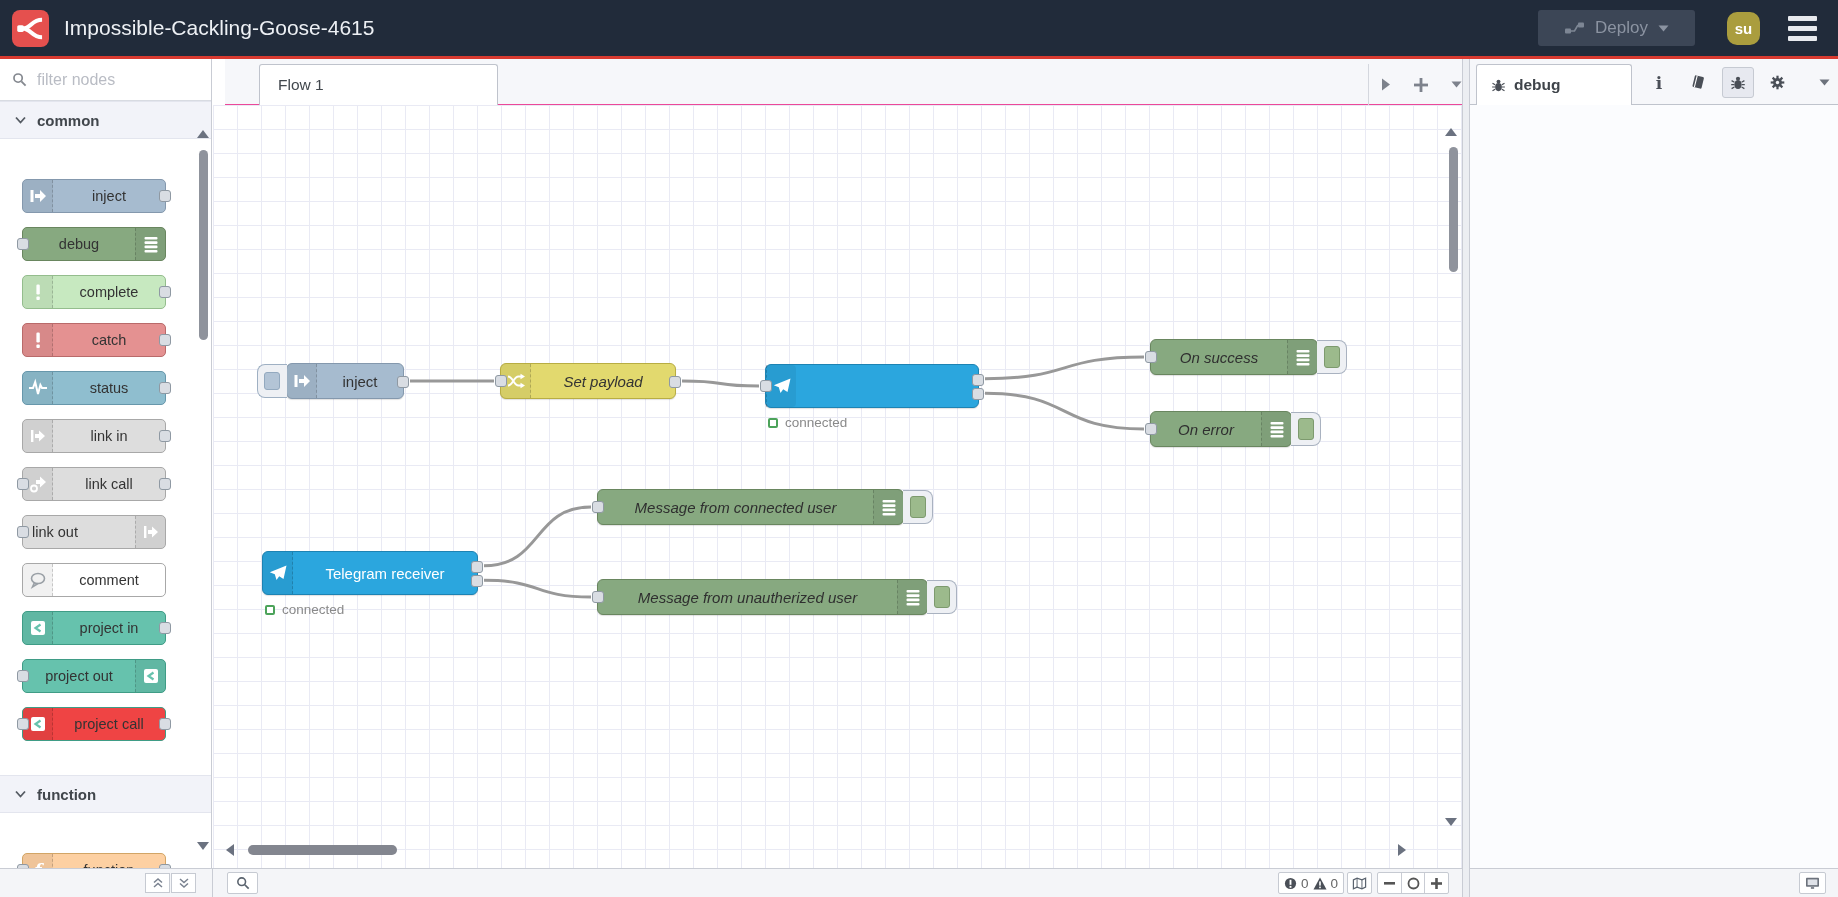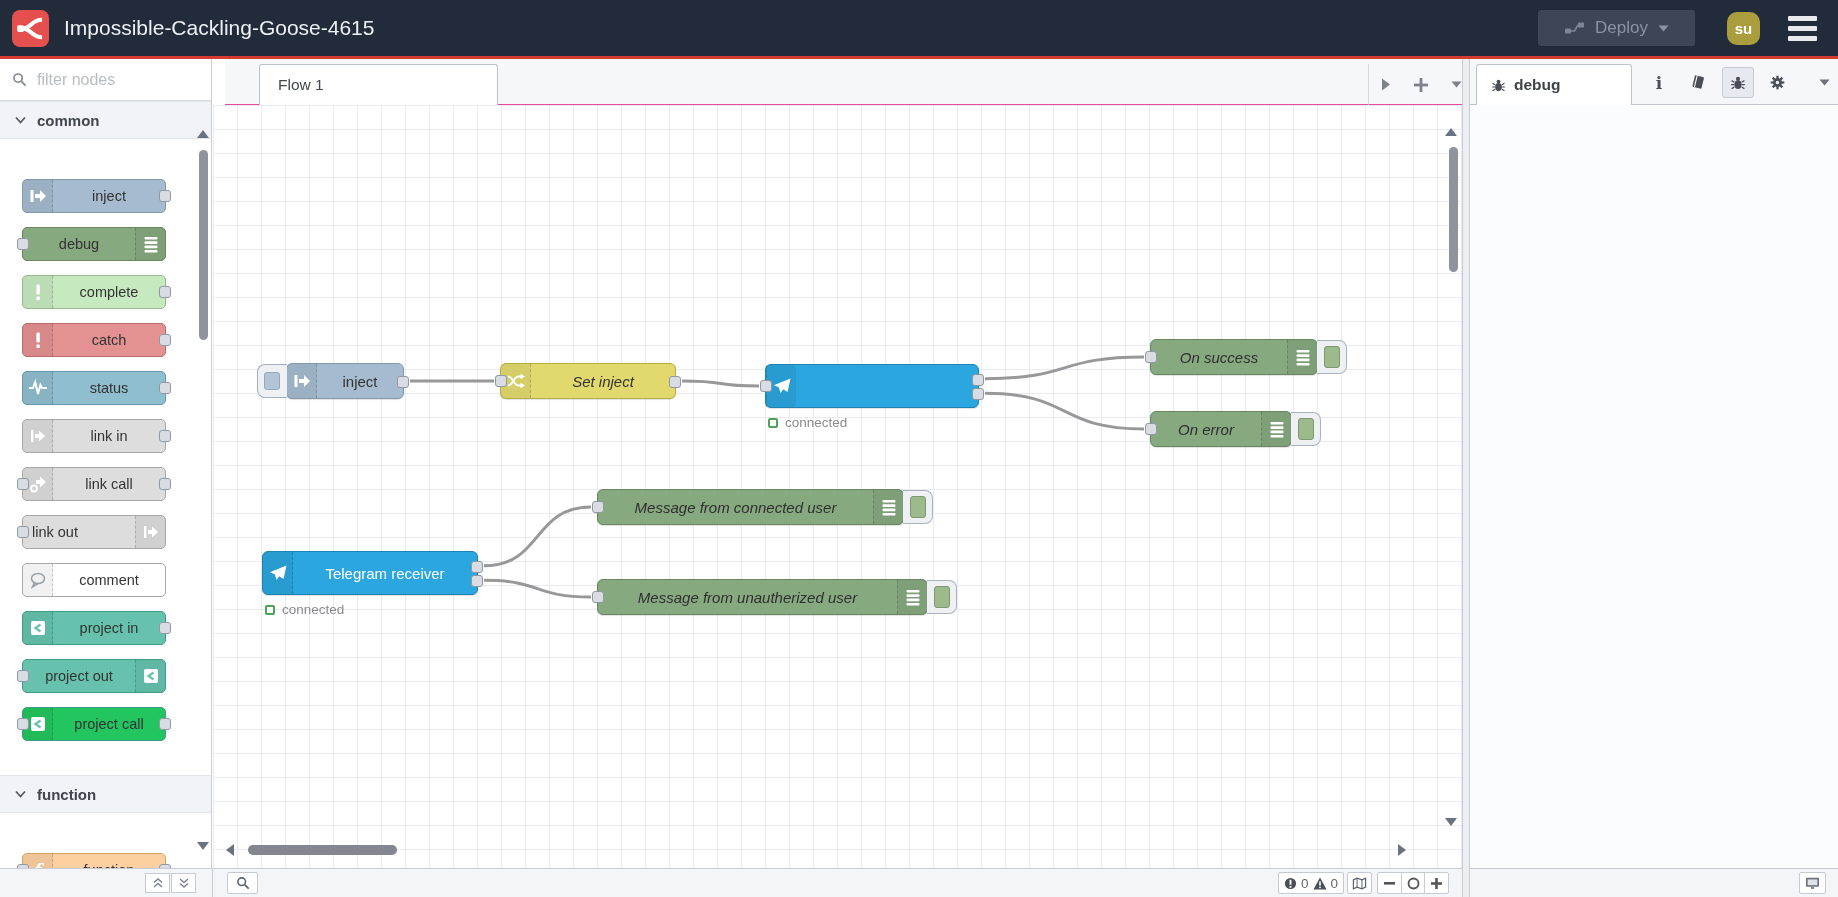--- a/index.html
+++ b/index.html
@@ -259,21 +259,21 @@
         <div class="pal-node" style="background: rgb(102, 194, 173); border: 1px solid rgb(63, 156, 134);">
           <div class="lbl">project out</div>
           <div class="icon-strip side-right">
             <svg width="20" height="20" viewBox="0 0 20 20">
               <rect x="3" y="3" width="14" height="14" rx="2" fill="#ffffff"></rect>
               <path d="M12.5 6.5 L7.5 10 L12.5 13.5" fill="none" stroke="#66c2ad" stroke-width="2.2"></path>
             </svg>
           </div>
           <div class="port" style="left:-6px;top:50%;margin-top:-6px;"></div>
         </div>
-        <div class="pal-node" style="background: #22c55e; border: 1px solid rgb(63, 156, 134); text-align: right;">
+        <div class="pal-node" style="background: #ef4444; border: 1px solid rgb(63, 156, 134); text-align: right;">
           <div class="icon-strip side-left">
             <svg width="20" height="20" viewBox="0 0 20 20">
               <rect x="3" y="3" width="14" height="14" rx="2" fill="#ffffff"></rect>
               <path d="M12.5 6.5 L7.5 10 L12.5 13.5" fill="none" stroke="#66c2ad" stroke-width="2.2"></path>
             </svg>
           </div>
           <div class="lbl">project call</div>
           <div class="port" style="left:-6px;top:50%;margin-top:-6px;"></div>
           <div class="port" style="right:-6px;top:50%;margin-top:-6px;"></div>
         </div>
@@ -364,21 +364,21 @@
           <div class="icon-strip side-left">
             <svg width="20" height="20" viewBox="0 0 20 20">
               <g fill="none" stroke="#ffffff" stroke-width="1.9">
                 <path d="M2 14.5 C7 14.5 7.5 5.5 12.5 5.5 L15 5.5"></path>
                 <path d="M2 5.5 C7 5.5 7.5 14.5 12.5 14.5 L15 14.5"></path>
               </g>
               <path d="M14.5 2.8 L19 5.5 L14.5 8.2 Z" fill="#ffffff"></path>
               <path d="M14.5 11.8 L19 14.5 L14.5 17.2 Z" fill="#ffffff"></path>
             </svg>
           </div>
-          <div class="lbl" style="color:#333333;font-style:italic;">Set inject</div>
+          <div class="lbl" style="color:#333333;font-style:italic;">Set payload</div>
           <div class="port" style="left:-6px;top:50%;margin-top:-6px;"></div>
           <div class="port" style="right:-6px;top:12px;"></div>
         </div>
         <div class="flow-node" style="left: 552px; top: 259px; width: 214px; height: 44px; background: rgb(43, 166, 222); border: 1.5px solid rgb(29, 131, 179);">
           <div class="icon-strip side-right">
             <svg width="20" height="20" viewBox="0 0 20 20">
               <path d="M18.5 2.5 L1.8 9.3 L6.8 11.2 L8.5 17 L11.2 13.2 L15.5 16 Z" fill="#ffffff"></path>
             </svg>
           </div>
           <div class="port" style="left:-6px;top:50%;margin-top:-6px;"></div>

